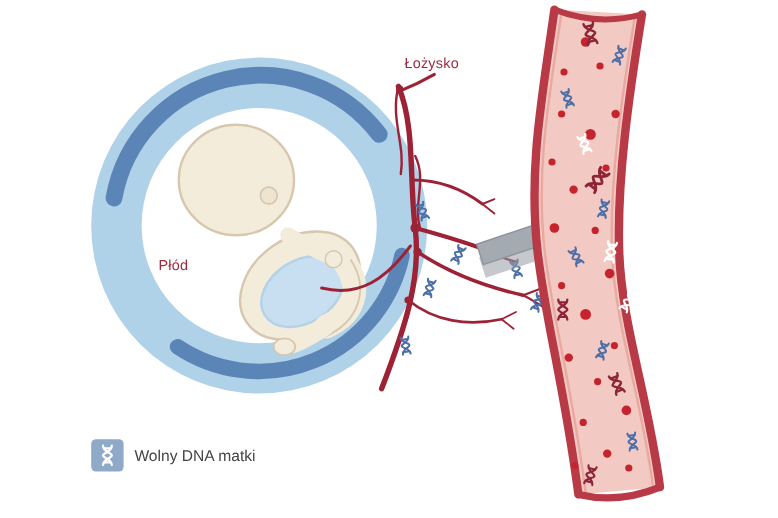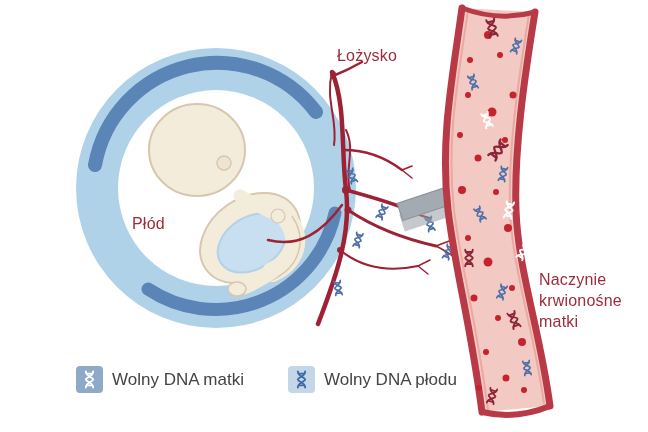--- a/index.html
+++ b/index.html
@@ -2,34 +2,34 @@
 <html><head>
 <meta charset="utf-8">
 <style>
   html,body{margin:0;padding:0;background:#fff;}
   #stage{
     position:relative;width:648px;height:432px;background:#ffffff;overflow:hidden;
     font-family:"Liberation Sans", sans-serif;
   }
   #scene{position:absolute;left:0;top:0;}
   .label{
-    position:absolute;color:#9E2B3B;font-size:16px;line-height:1.3;
+    position:absolute;color:#9E2B3B;font-size:12px;line-height:1.3;
     font-weight:400;letter-spacing:.2px;
   }
   .label-vessel{width:104px;}
   #legend{
     position:absolute;left:76px;top:366px;display:flex;gap:44px;align-items:center;
   }
   .legend-item{display:flex;align-items:center;gap:9px;}
   .legend-tile{
     width:27px;height:27px;border-radius:4px;display:flex;align-items:center;justify-content:center;
   }
   .tile-maternal{background:#8FA9C9;}
   .tile-fetal{background:#C4D6E7;}
-  .legend-label{font-size:17px;color:#444;}
+  .legend-label{font-size:13px;color:#444;}
 </style>
 </head>
 <body>
 
 <div id="stage">
 
   <svg id="scene" width="648" height="432" viewBox="0 0 648 432">
     <defs>
       <symbol id="dna" viewBox="0 0 20 26">
         <g fill="none" stroke="currentColor" stroke-width="2.6" stroke-linecap="round">
@@ -194,34 +194,25 @@
             </g>
         </g>
       </g>
     </g>
   </svg>
 
   <div class="label" style="left:132px;top:214px;">Płód</div>
 
   <div class="label" style="left:337px;top:46px;">Łożysko</div>
 
-  <div class="label label-vessel" style="left:539px;top:270px;">Naczynie krwionośne matki</div>
 
   <div id="legend">
     <div class="legend-item">
       <span class="legend-tile tile-maternal">
         <svg width="15" height="19" viewBox="0 0 20 26" style="color:#FFFFFF">
             <use href="#dna"></use>
           </svg>
       </span>
       <span class="legend-label">Wolny DNA matki</span>
     </div>
-    <div class="legend-item">
-      <span class="legend-tile tile-fetal">
-        <svg width="15" height="19" viewBox="0 0 20 26" style="color:#3F6BA6">
-            <use href="#dna"></use>
-          </svg>
-      </span>
-      <span class="legend-label">Wolny DNA płodu</span>
-    </div>
   </div>
 
 </div>
 
 </body></html>

